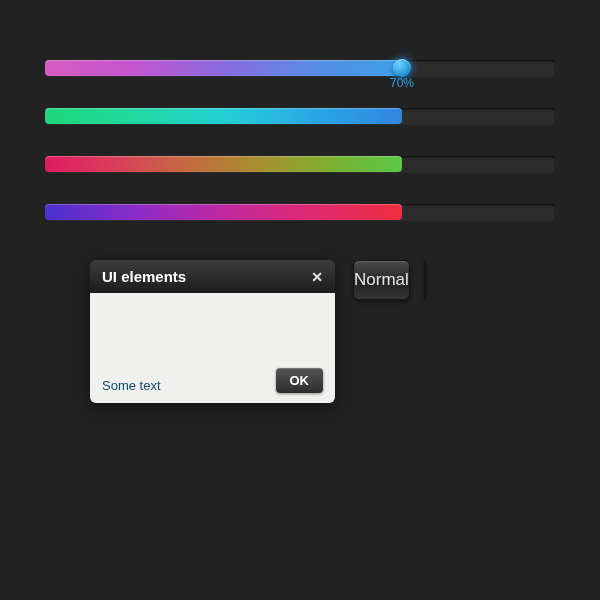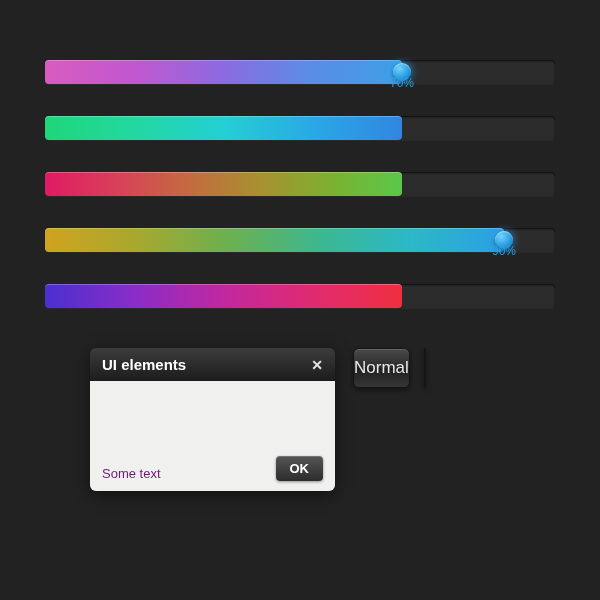--- a/index.html
+++ b/index.html
@@ -9,21 +9,21 @@
     background: #222222;
     font-family: -apple-system, "Segoe UI", Arial, sans-serif;
     padding: 60px 45px 45px 45px;
     overflow: hidden;
   }
 
   .slider-group { margin-bottom: 40px; }
 
   .slider {
     position: relative;
-    height: 24px;
+    height: 16px;
     border-radius: 4px;
     background: #2c2c2c;
     box-shadow: inset 0 1px 2px rgba(0,0,0,0.8), 0 1px 0 rgba(255,255,255,0.04);
     margin-bottom: 32px;
   }
   .slider .fill {
     position: absolute;
     top: 0; left: 0; bottom: 0;
     border-radius: 4px;
     box-shadow: inset 0 1px 0 rgba(255,255,255,0.25);
@@ -86,21 +86,21 @@
   }
   .dialog-body {
     background: #f0f0ee;
     padding: 50px 12px 10px 12px;
     display: flex;
     align-items: flex-end;
     justify-content: space-between;
     min-height: 110px;
   }
   .dialog-body .hint {
-    color: #701a75;
+    color: #0c4a6e;
     font-size: 13px;
   }
   .ok-btn {
     background: linear-gradient(#555, #2c2c2c);
     color: #fff;
     border: none;
     border-radius: 4px;
     padding: 5px 14px;
     font-size: 13px;
     font-weight: 600;
@@ -140,25 +140,20 @@
   </div>
 
   <div class="slider">
     <div class="fill g2" style="width:70%"></div>
   </div>
 
   <div class="slider">
     <div class="fill g3" style="width:70%"></div>
   </div>
 
-  <div class="slider">
-    <div class="fill g4" style="width:90%"></div>
-    <div class="thumb" style="left:90%"></div>
-    <div class="label" style="left:90%">90%</div>
-  </div>
 
   <div class="slider">
     <div class="fill g5" style="width:70%"></div>
   </div>
 
 </div>
 
 <div class="bottom-row">
 
   <div class="dialog">

